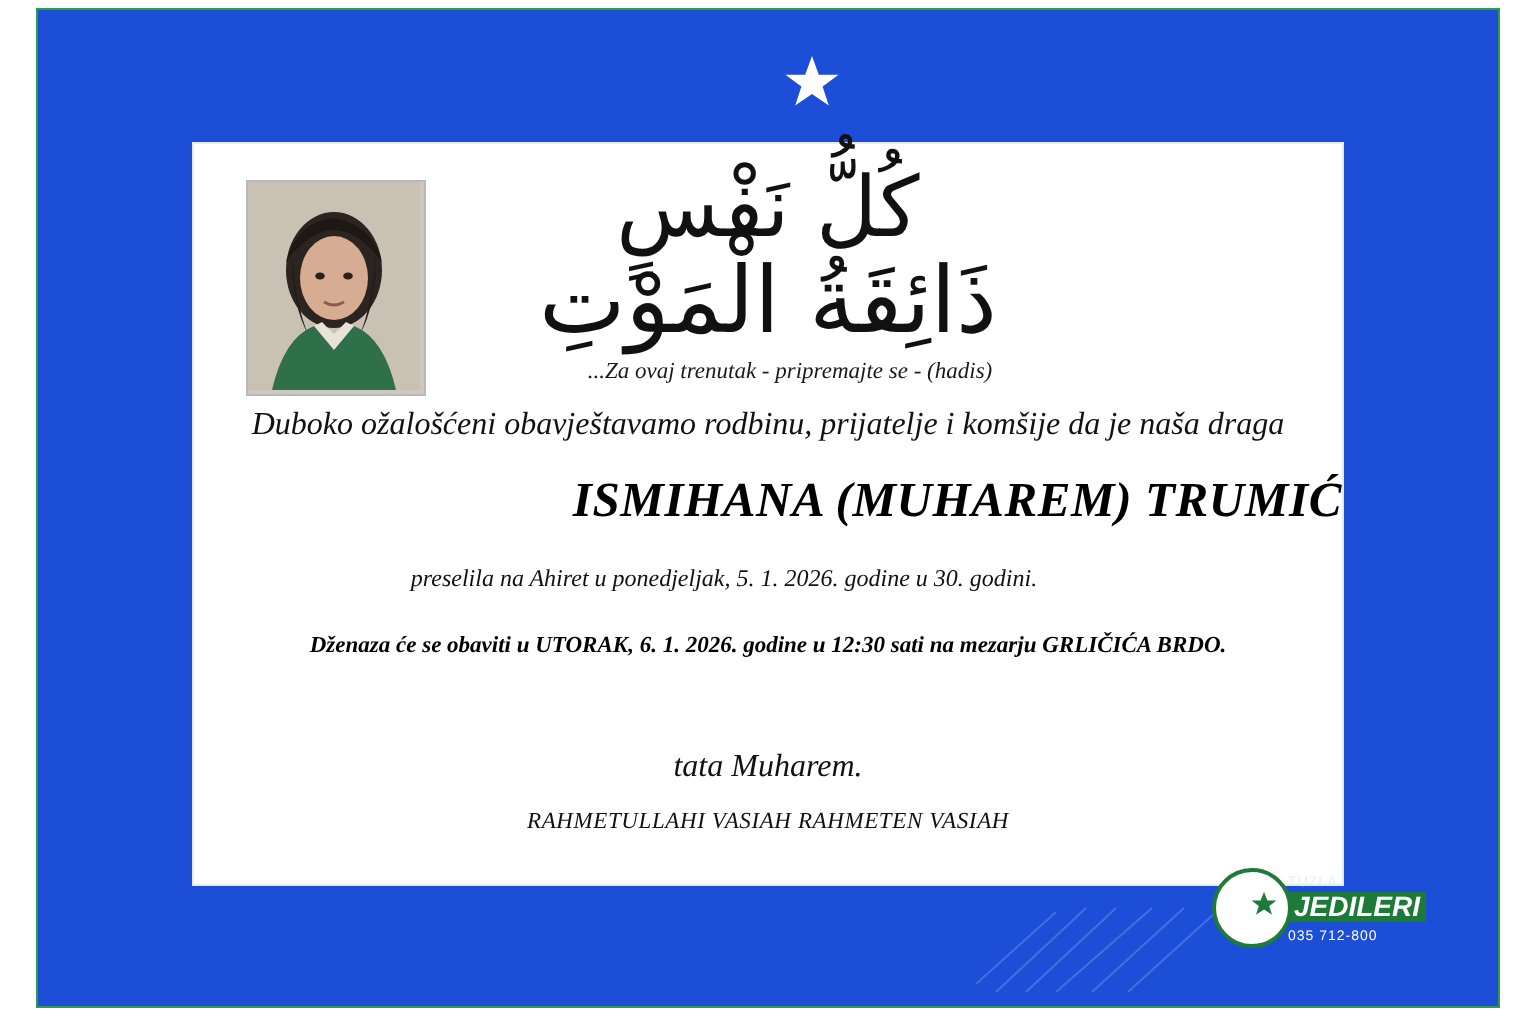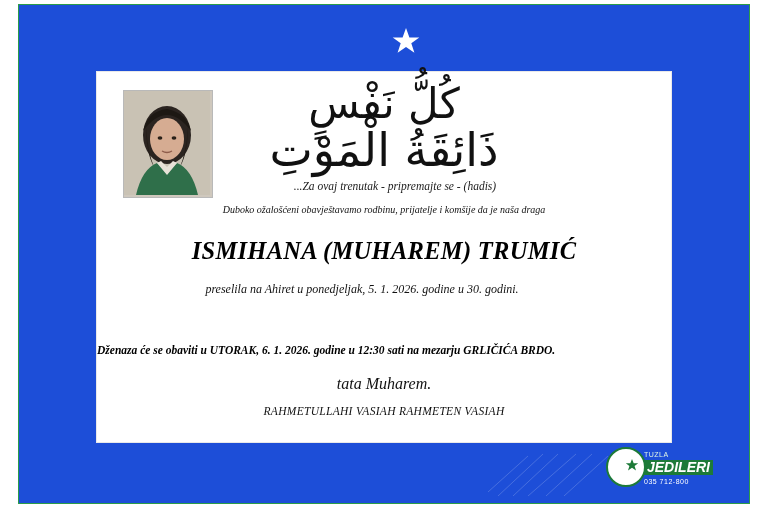--- a/index.html
+++ b/index.html
@@ -115,30 +115,30 @@
     color: #1a1a1a;
   }
 
   .intro {
     position: absolute;
     left: 0;
     top: 132px;
     width: 574px;
     text-align: center;
     font-style: italic;
-    font-size: 10px;
+    font-size: 16px;
     color: #111111;
   }
 
   .deceased-name {
     position: absolute;
     left: 0;
     top: 165px;
     width: 574px;
-    text-align: center;
+    text-align: right;
     font-size: 24.5px;
     font-weight: bold;
     font-style: italic;
     letter-spacing: 0.3px;
     color: #000000;
   }
 
   .passed {
     position: absolute;
     left: 0;
@@ -148,25 +148,25 @@
     font-style: italic;
     font-size: 12px;
     color: #111111;
   }
 
   .funeral {
     position: absolute;
     left: 0;
     top: 245px;
     width: 574px;
+    text-align: center;
     font-style: italic;
     font-weight: bold;
     font-size: 11.5px;
     color: #000000;
-    margin-top: 27px;
   }
 
   .mourners-title {
     position: absolute;
     left: 0;
     top: 281px;
     width: 574px;
     text-align: center;
     font-style: italic;
     font-weight: bold;
@@ -195,21 +195,21 @@
     font-style: italic;
     font-size: 11.5px;
     letter-spacing: 0.3px;
     color: #111111;
   }
 
   
   .logo {
     position: absolute;
     right: 26px;
-    bottom: 13px;
+    bottom: 26px;
     width: 118px;
     height: 46px;
     text-decoration: underline;
   }
   .logo-badge {
     position: absolute;
     left: 0;
     top: 2px;
     width: 36px;
     height: 36px;

